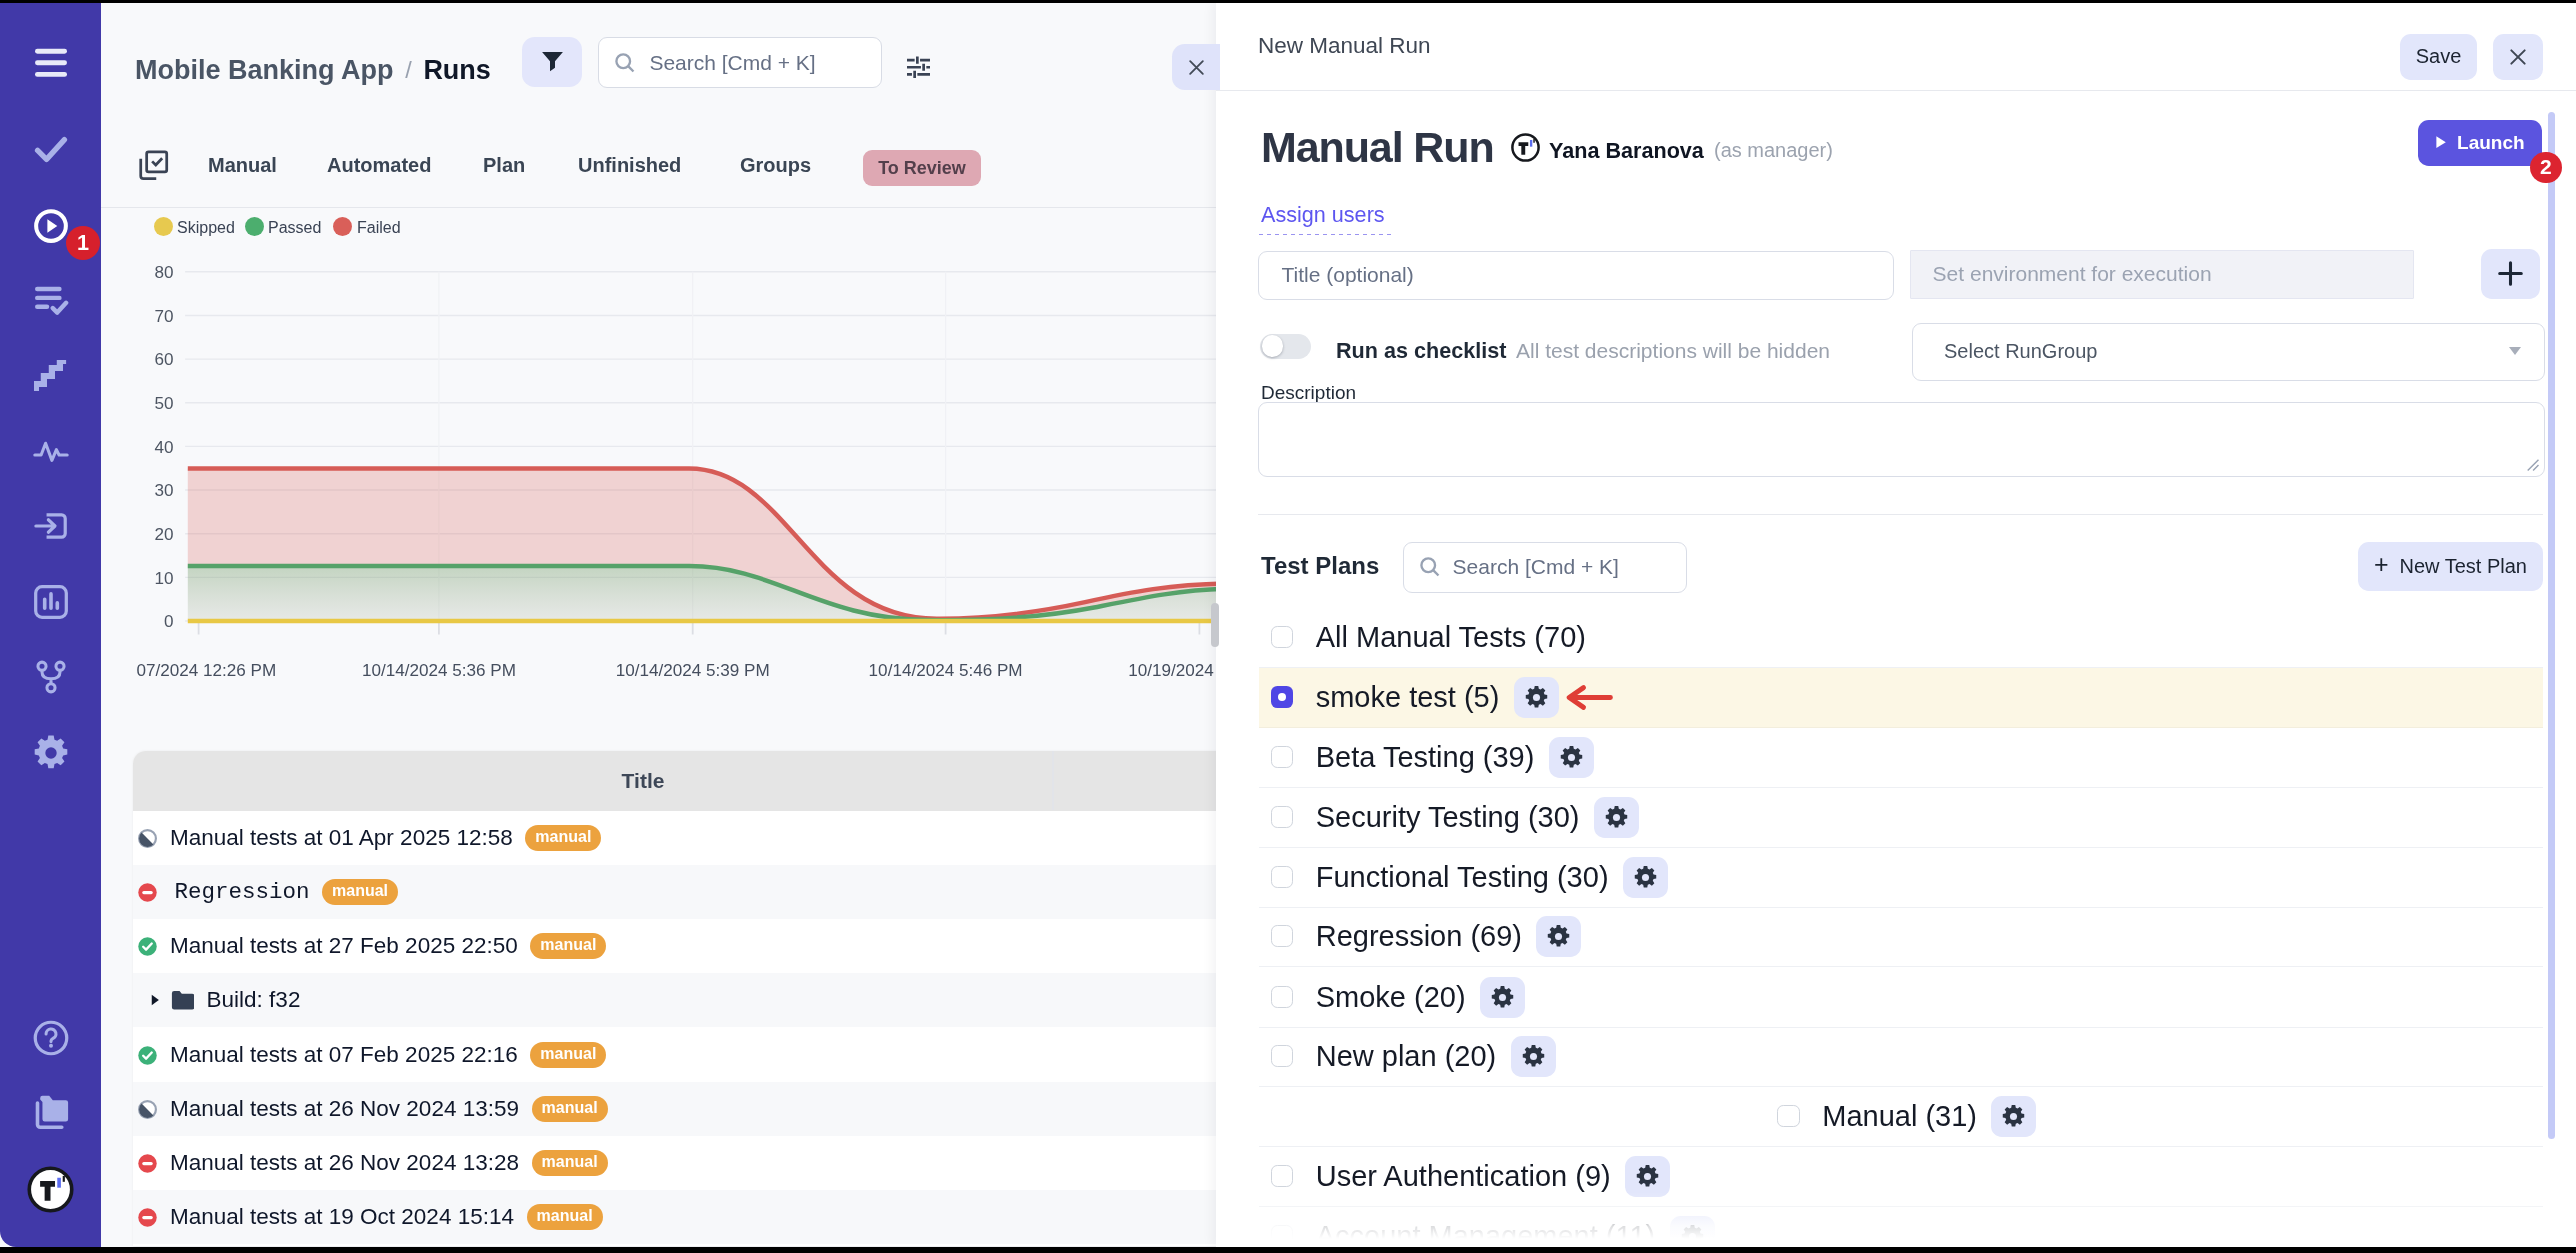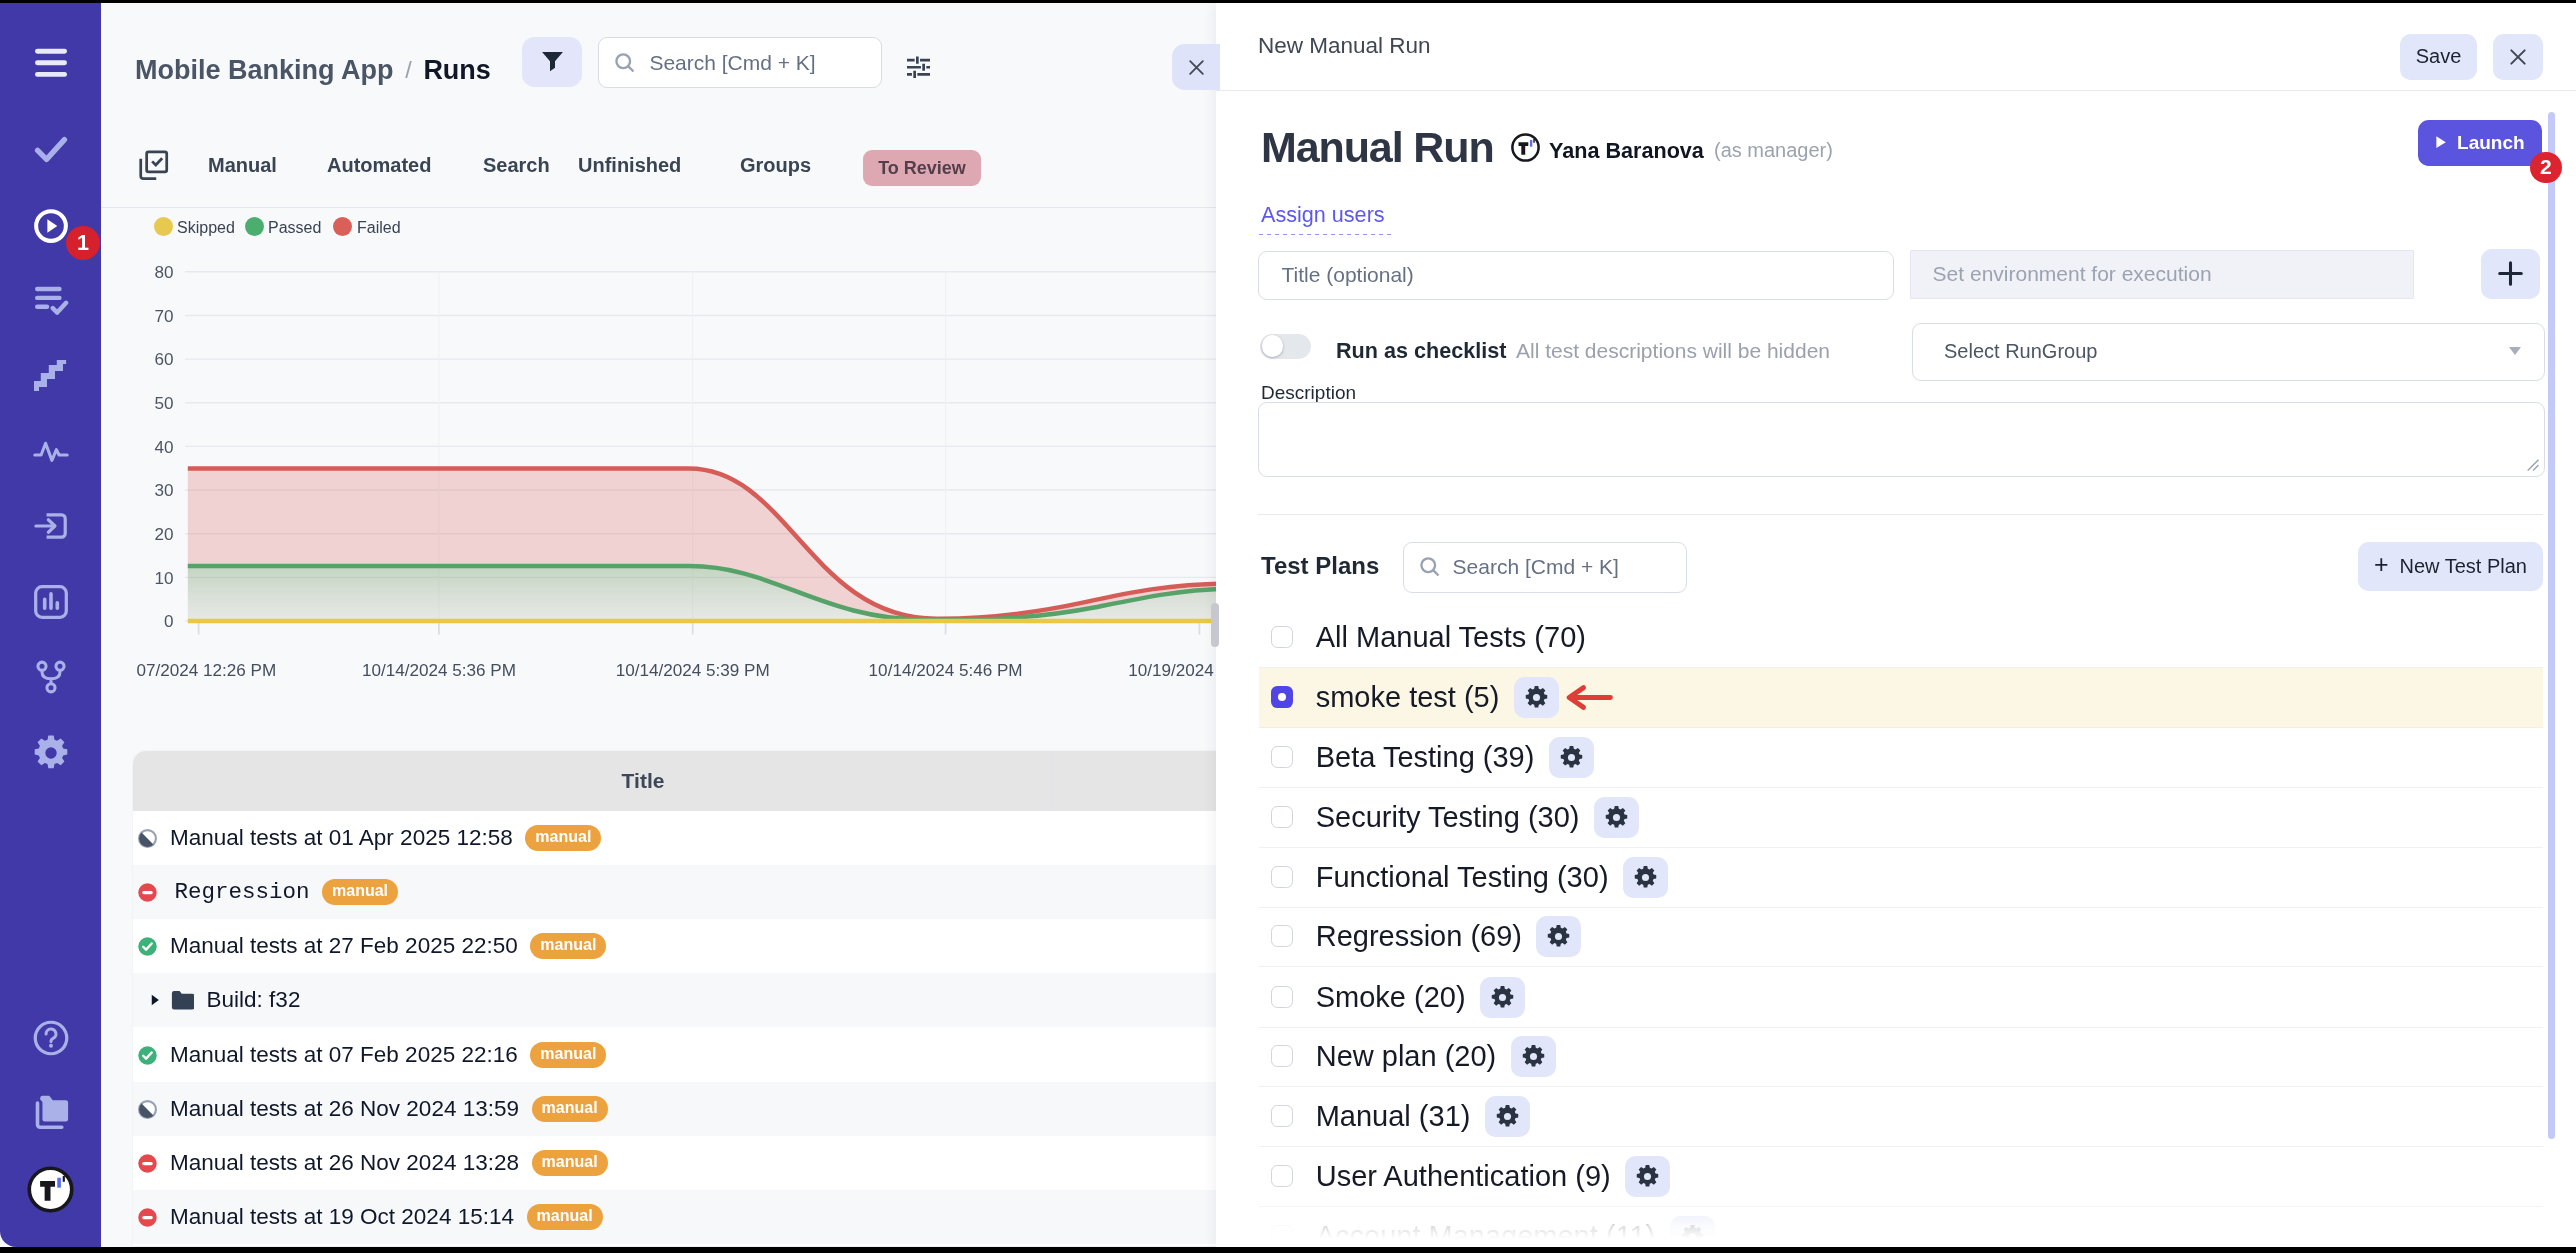--- a/index.html
+++ b/index.html
@@ -71,21 +71,21 @@
     <path d="M0 20.5h5.5M11.5 20.5H26M8.5 16.5v8"></path>
   </svg>
 
   <svg class="abs" style="left:138px;top:150px" width="31" height="31" viewBox="0 0 34 34" fill="none" stroke="#3A4354" stroke-width="3">
     <rect x="9.5" y="2" width="22" height="22" rx="2"></rect>
     <path d="M15.5 12.5l4 4 7-7.5"></path>
     <path d="M3 9.5v19a3 3 0 0 0 3 3h14"></path>
   </svg>
   <div class="tab" style="left:208px;">Manual</div>
   <div class="tab" style="left:327px;">Automated</div>
-  <div class="tab" style="left:483px;">Search</div>
+  <div class="tab" style="left:483px;">Plan</div>
   <div class="tab" style="left:578px;">Unfinished</div>
   <div class="tab" style="left:740px;">Groups</div>
   <div id="toreview">To Review</div>
 
   <div class="ldot" style="left:154px;background:#E7C94F;"></div>
     <div class="ltxt" style="left:177px;">Skipped</div>
   <div class="ldot" style="left:245px;background:#4CAE6E;"></div>
     <div class="ltxt" style="left:268px;">Passed</div>
   <div class="ldot" style="left:333px;background:#D95F59;"></div>
     <div class="ltxt" style="left:357px;">Failed</div>
@@ -473,21 +473,21 @@
     <div class="plan" style="top:1024px;">
         <span class="cb" style="margin-left:11.7px;"></span>
         <span class="plantxt">New plan (20)</span>
       <div class="gearbtn">
           <svg width="25" height="25" viewBox="0 0 24 24">
             <path d="M10.3 1h3.4l.5 2.6 1.7.7 2.2-1.5 2.4 2.4-1.5 2.2.7 1.7 2.6.5v3.4l-2.6.5-.7 1.7 1.5 2.2-2.4 2.4-2.2-1.5-1.7.7-.5 2.6h-3.4l-.5-2.6-1.7-.7-2.2 1.5-2.4-2.4 1.5-2.2-.7-1.7-2.6-.5v-3.4l2.6-.5.7-1.7-1.5-2.2 2.4-2.4 2.2 1.5 1.7-.7.5-2.6z" fill="#2A3342"></path>
             <circle cx="12" cy="12" r="3.4" fill="#E2E6FB"></circle>
           </svg>
         </div>
     </div>
-    <div class="plan" style="top:1084px;">
+    <div class="plan" style="top:1084px;justify-content:center;">
         <span class="cb" style="margin-left:11.7px;"></span>
         <span class="plantxt">Manual (31)</span>
       <div class="gearbtn">
           <svg width="25" height="25" viewBox="0 0 24 24">
             <path d="M10.3 1h3.4l.5 2.6 1.7.7 2.2-1.5 2.4 2.4-1.5 2.2.7 1.7 2.6.5v3.4l-2.6.5-.7 1.7 1.5 2.2-2.4 2.4-2.2-1.5-1.7.7-.5 2.6h-3.4l-.5-2.6-1.7-.7-2.2 1.5-2.4-2.4 1.5-2.2-.7-1.7-2.6-.5v-3.4l2.6-.5.7-1.7-1.5-2.2 2.4-2.4 2.2 1.5 1.7-.7.5-2.6z" fill="#2A3342"></path>
             <circle cx="12" cy="12" r="3.4" fill="#E2E6FB"></circle>
           </svg>
         </div>
     </div>
     <div class="plan" style="top:1144px;">

